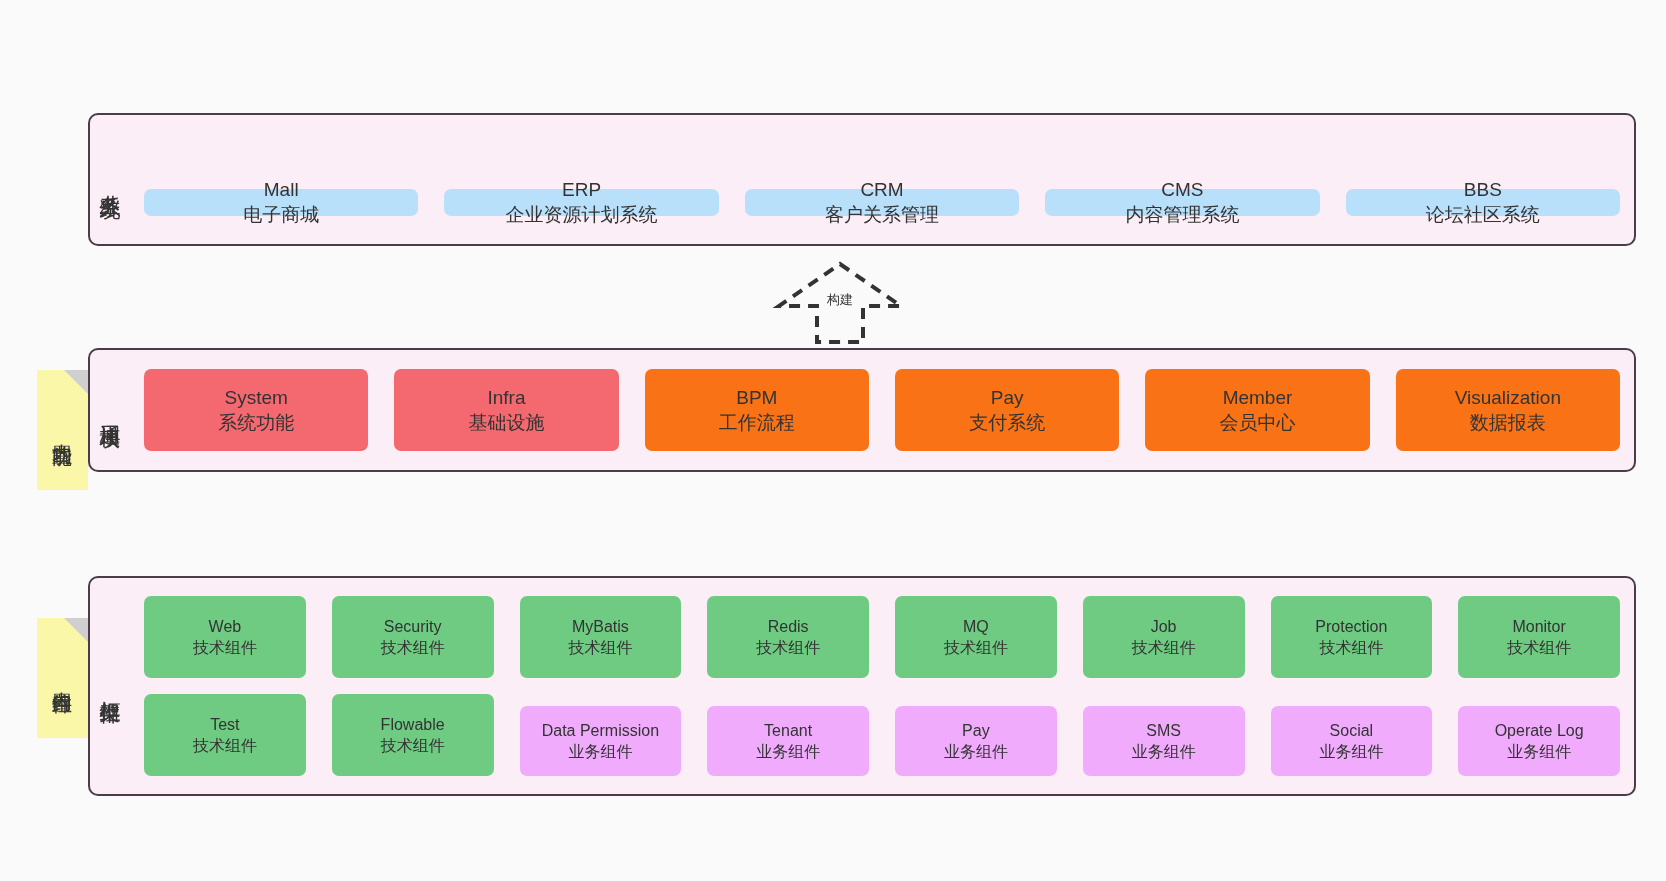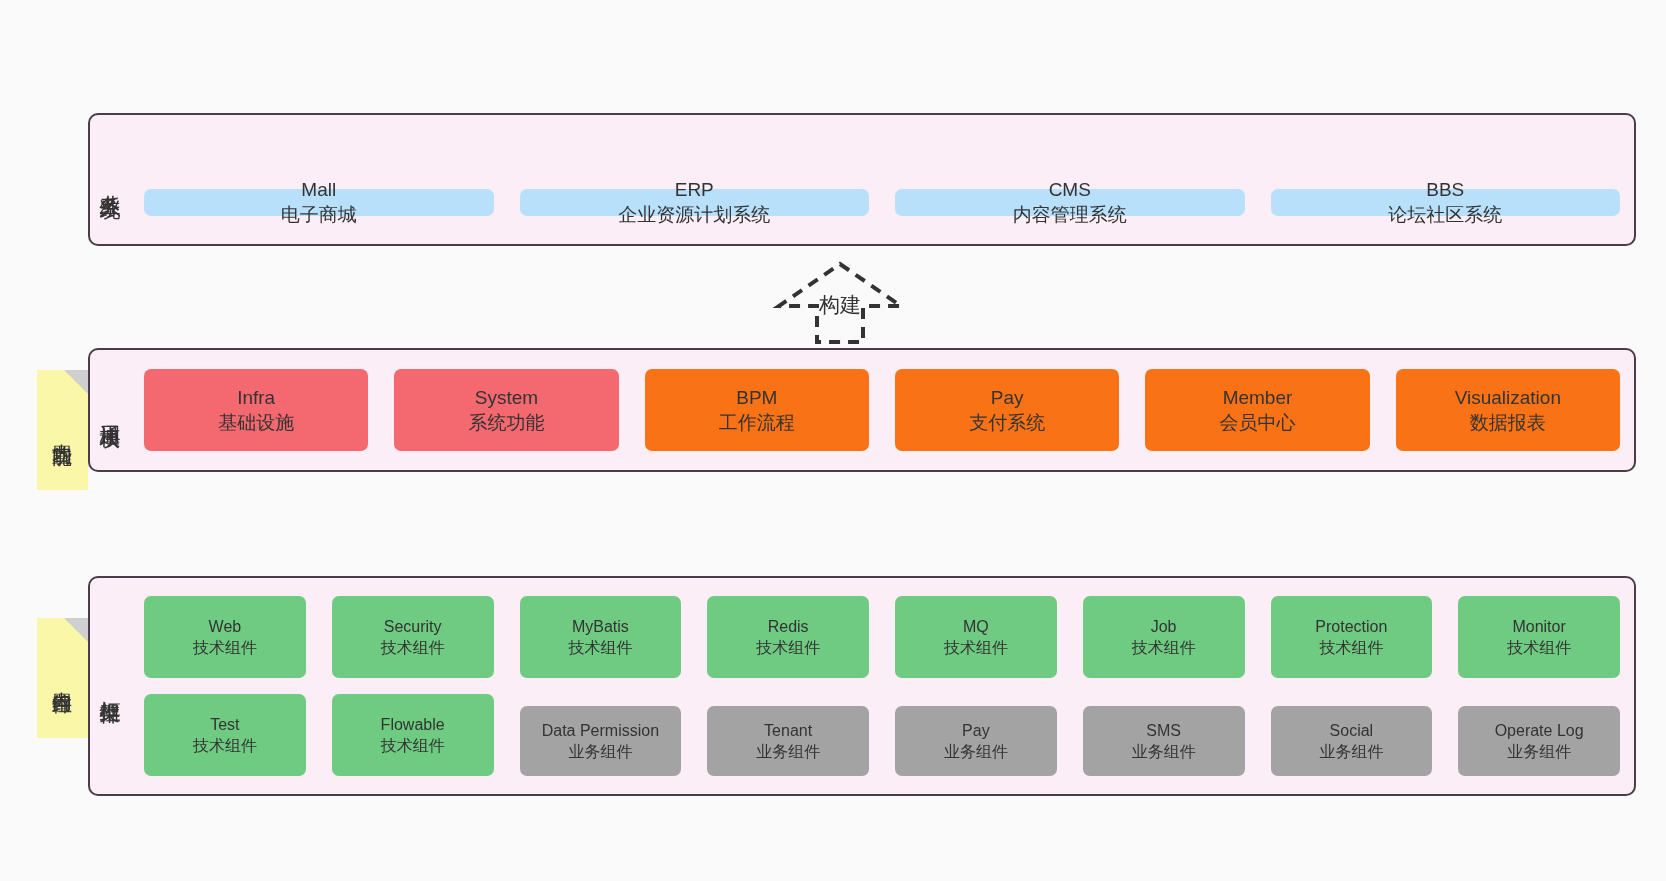--- a/index.html
+++ b/index.html
@@ -89,21 +89,21 @@
   #layer-common { left: 88px; top: 348px; width: 1548px; height: 124px; }
   #layer-common .row { height: 82px; }
   .cell.red { background: #f4696f; }
   .cell.pink { background: #f97316; }
 
   
   #layer-framework { left: 88px; top: 576px; width: 1548px; height: 220px; }
   #layer-framework .row { height: 82px; }
   #layer-framework .layer-body { gap: 16px; }
   .cell.green { background: #6ecb81; }
-  .cell.lightgreen { background: #a3a3a3; margin-top: 12px; }
+  .cell.lightgreen { background: #f0abfc; margin-top: 12px; }
   .cell.green, .cell.lightgreen { font-size: 16px; }
 
   
   .note {
     position: absolute;
     box-sizing: border-box;
     background: #fbf7a8;
     color: #333333;
     font-size: 20px;
     line-height: 1.1;
@@ -131,21 +131,21 @@
   
   .uml-arrow {
     position: absolute;
     z-index: 2;
   }
   .uml-arrow svg { display: block; }
   .uml-arrow .arrow-label {
     position: absolute;
     left: 50%;
     transform: translateX(-50%);
-    font-size: 21px;
+    font-size: 13px;
     color: #333333;
     background: transparent;
     white-space: nowrap;
   }
   #arrow-build { left: 745px; top: 258px; width: 190px; height: 88px; }
   #arrow-build .arrow-label { top: 33px; }
   #arrow-implement { left: 755px; top: 489px; width: 190px; height: 88px; }
   #arrow-implement .arrow-label { top: 33px; }
 </style>
 </head>
@@ -159,20 +159,24 @@
       <div class="row">
         <div class="cell blue">
           <span class="en">Mall</span>
           <span class="cn">电子商城</span>
         </div>
         <div class="cell blue">
           <span class="en">ERP</span>
           <span class="cn">企业资源计划系统</span>
         </div>
         <div class="cell blue">
+          <span class="en">CRM</span>
+          <span class="cn">客户关系管理</span>
+        </div>
+        <div class="cell blue">
           <span class="en">CMS</span>
           <span class="cn">内容管理系统</span>
         </div>
         <div class="cell blue">
           <span class="en">BBS</span>
           <span class="cn">论坛社区系统</span>
         </div>
       </div>
     </div>
   </div>
@@ -187,26 +191,26 @@
   <div class="note" id="note-builtin-func">
     <span>内置功能</span>
     <span class="fold"></span>
   </div>
 
   <div class="layer" id="layer-common">
     <div class="layer-title">通用模块</div>
     <div class="layer-body">
       <div class="row">
         <div class="cell red">
+          <span class="en">System</span>
+          <span class="cn">系统功能</span>
+        </div>
+        <div class="cell red">
           <span class="en">Infra</span>
           <span class="cn">基础设施</span>
-        </div>
-        <div class="cell red">
-          <span class="en">System</span>
-          <span class="cn">系统功能</span>
         </div>
         <div class="cell pink">
           <span class="en">BPM</span>
           <span class="cn">工作流程</span>
         </div>
         <div class="cell pink">
           <span class="en">Pay</span>
           <span class="cn">支付系统</span>
         </div>
         <div class="cell pink">

